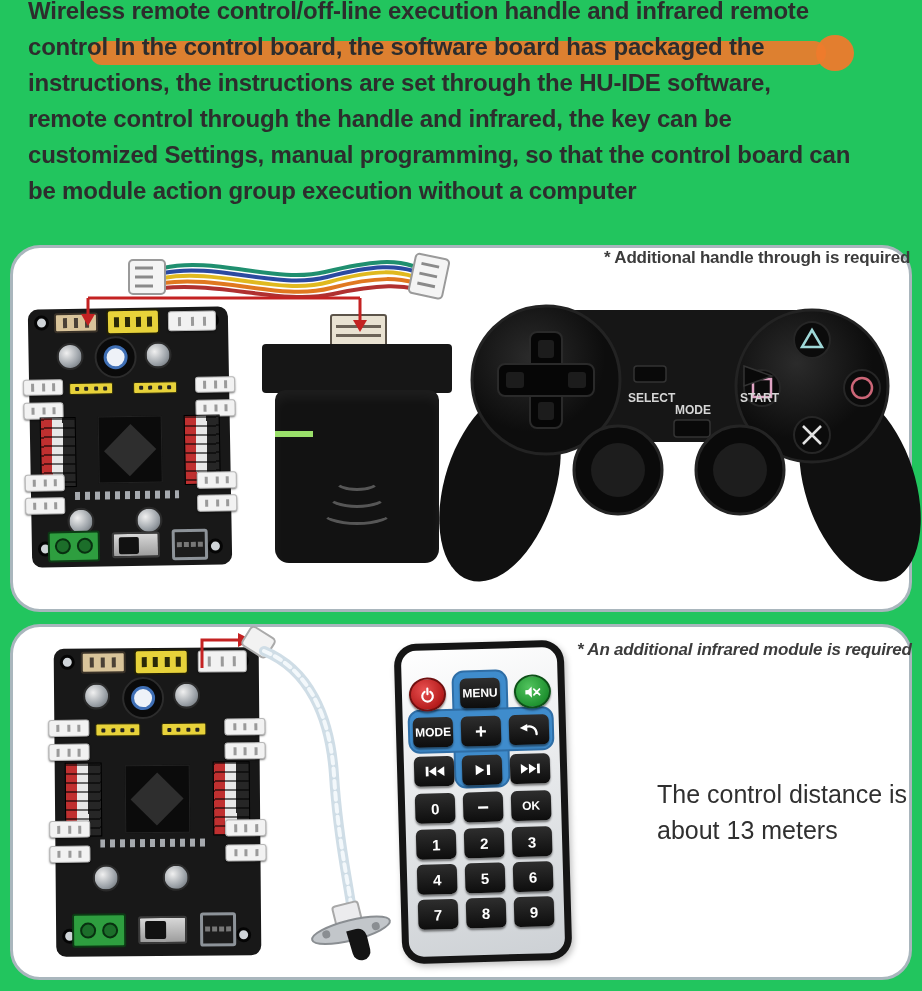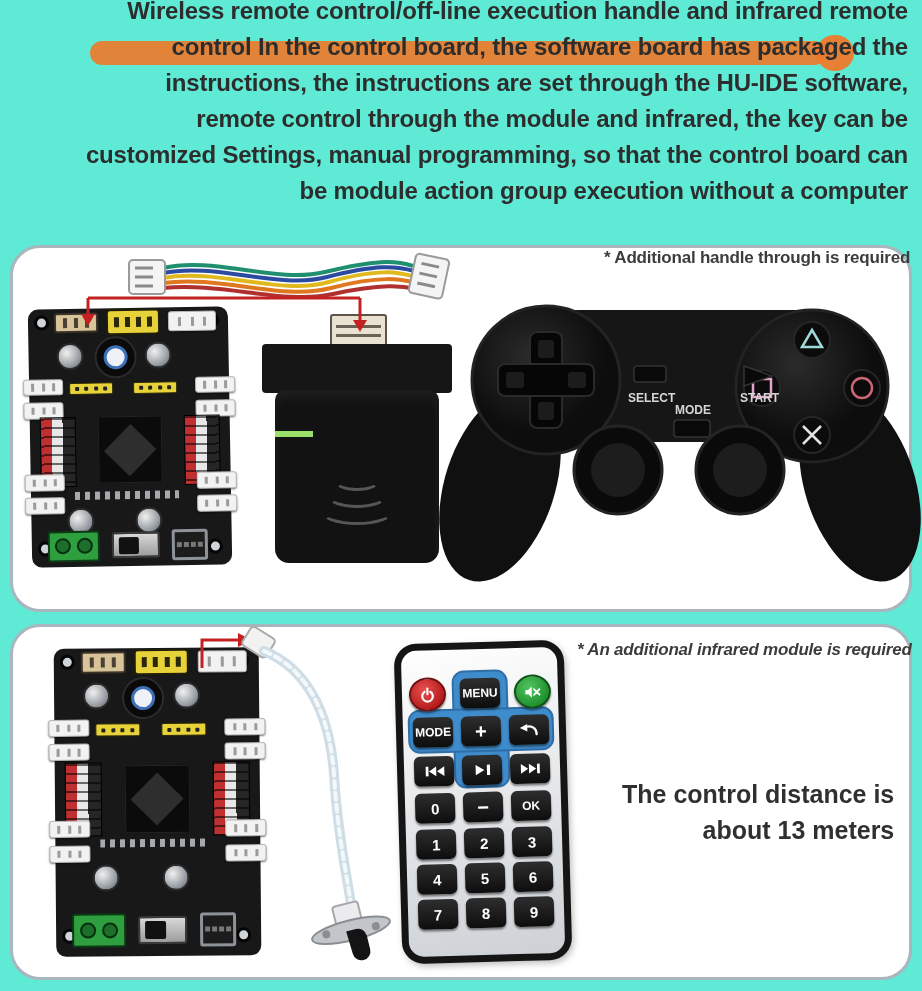--- a/index.html
+++ b/index.html
@@ -1,34 +1,34 @@
 <!DOCTYPE html>
 <html><head>
 <meta charset="utf-8">
 <style>
   * { margin:0; padding:0; box-sizing:border-box; }
   html,body { background:#ffffff; }
   body { font-family:"Liberation Sans", sans-serif; }
-  .stage { position:relative; width:922px; height:991px; background:#5eead4; overflow:hidden;text-align:right; }
+  .stage { position:relative; width:922px; height:991px; background:#22c55e; overflow:hidden; }
 
   
   .intro { position:absolute; left:28px; top:-7px; width:880px; z-index:2; }
   .intro .line { position:relative; font-size:24px; line-height:36px; font-weight:700; color:#2d2d2d; letter-spacing:-0.2px; z-index:2; }
   .marker { position:absolute; left:62px; top:48px; width:736px; height:24px; border-radius:12px; background:#ee7a2c; opacity:.92; z-index:1; }
   .marker-blob { position:absolute; left:788px; top:42px; width:38px; height:36px; border-radius:50%; background:#ee7a2c; opacity:.95; z-index:1; }
 
   
   .panel { position:absolute; left:10px; width:902px; border:3px solid #a9b6bd; border-radius:30px; background:#fff; }
   .panel::before { content:""; position:absolute; inset:-2px -8px -11px -8px; border:3px solid #a9cabc; border-radius:36px; z-index:-1; }
   .panel-handle { top:245px; height:367px; }
   .panel-infrared { top:624px; height:356px; }
   .panel-note { position:absolute; font-size:17px; font-weight:700; color:#3c3c3c; letter-spacing:-0.2px; z-index:5; }
   .note-1 { left:604px; top:248px; }
   .note-2 { left:577px; top:640px;font-style:italic; }
-  .distance { position:absolute; left:622px; top:776px; font-size:25px; font-weight:700; color:#303030; line-height:36px; z-index:5; }
+  .distance { position:absolute; left:657px; top:776px; font-size:25px; font-weight:400; color:#303030; line-height:36px; z-index:5; }
 
   
   .pcb { position:absolute; background:#181818; border-radius:10px; z-index:3; }
   .pcb .hole { position:absolute; width:15px; height:15px; border-radius:50%; background:#cfd4d8; border:3px solid #050505; }
   .pcb .conn-tan { position:absolute; background:#d9c49a; border:2px solid #3a3228; border-radius:3px; display:flex; align-items:center; justify-content:space-evenly; }
   .pcb .conn-tan i { width:4px; height:60%; background:#4a4036; }
   .pcb .conn-yellow { position:absolute; background:#e7d23a; border:2px solid #201e08; border-radius:4px; display:flex; align-items:center; justify-content:space-evenly; }
   .pcb .conn-yellow i { width:5px; height:45%; background:#2a2808; }
   .pcb .conn-white { position:absolute; background:#f2f2f2; border:1px solid #b8b8b8; border-radius:3px; display:flex; align-items:center; justify-content:space-evenly; box-shadow:0 1px 2px rgba(0,0,0,.5); }
   .pcb .conn-white i { width:3px; height:50%; background:#9a9a9a; }
@@ -83,21 +83,21 @@
 <body>
 
 <div class="stage">
 
   <div class="intro">
     <div class="marker"></div>
     <div class="marker-blob"></div>
     <div class="line">Wireless remote control/off-line execution handle and infrared remote</div>
     <div class="line">control In the control board, the software board has packaged the</div>
     <div class="line">instructions, the instructions are set through the HU-IDE software,</div>
-    <div class="line">remote control through the module and infrared, the key can be</div>
+    <div class="line">remote control through the handle and infrared, the key can be</div>
     <div class="line">customized Settings, manual programming, so that the control board can</div>
     <div class="line">be module action group execution without a computer</div>
   </div>
 
   <div class="panel panel-handle"></div>
   <div class="panel-note note-1">* Additional handle through is required</div>
 
   <svg class="abs-svg" style="left:125px;top:250px" width="325" height="55" viewBox="0 0 325 55">
     <path d="M38 18 C 90 6, 150 34, 200 22 S 270 10, 288 16" fill="none" stroke="#1f8f6f" stroke-width="4"></path>
     <path d="M38 23 C 92 12, 152 40, 202 27 S 272 16, 289 21" fill="none" stroke="#2b4aa0" stroke-width="4"></path>

